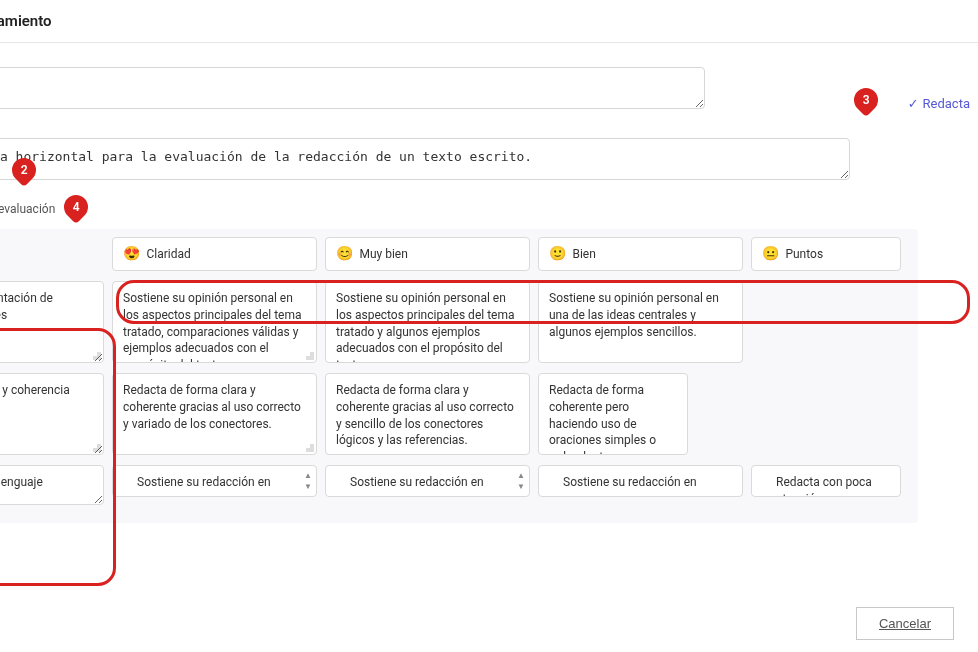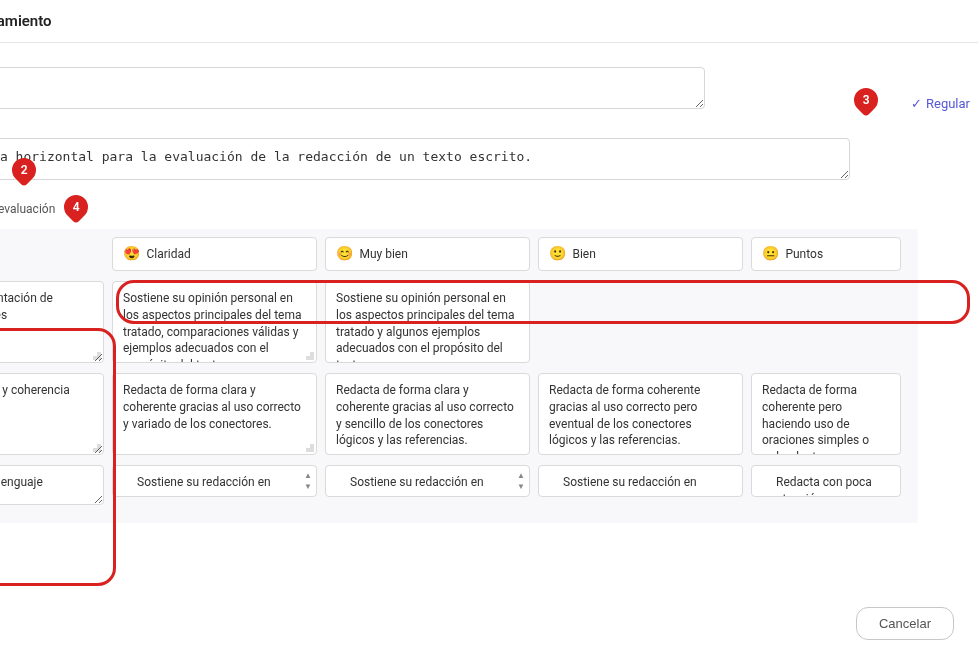--- a/index.html
+++ b/index.html
@@ -171,39 +171,40 @@
     .footer-btns {
       position: absolute;
       bottom: 12px;
       right: 24px;
     }
     .btn-cancel {
       border: 1px solid #c7c7c7;
       background: #fff;
       color: #555;
       padding: 8px 22px;
-      border-radius: 12px;
+      border-radius: 0;
       font-size: 13px;
       cursor: pointer;
+      text-decoration: underline;
     }
     
     .clip { position: relative; left: -60px; width: 1038px; }
   </style>
 </head>
 <body>
 
 <div class="clip">
 
   <div class="page-header">
     <span>Encabezamiento</span>
   </div>
 
   <div class="puntos-link">
     <span class="check-icon">✓</span>
-    <span>Regular</span>
+    <span>Redacta</span>
   </div>
 
   <div class="annot tear-r" style="top:88px; right:100px;">
       <span>3</span>
     </div>
 
   <div class="field-block" style="margin-top:24px;">
     <textarea class="text-input" style=""></textarea>
   </div>
 
@@ -260,35 +261,35 @@
     <div class="rubric-row">
       <div class="criteria-col">
           <div class="cell criteria-cell desc-cell"><span>Argumentación de opiniones</span><div class="resize-handle"></div></div>
         </div>
       <div class="level-col">
           <div class="cell desc-cell"><span>Sostiene su opinión personal en los aspectos principales del tema tratado, comparaciones válidas y ejemplos adecuados con el propósito del texto.</span><div class="resize-handle"></div></div>
         </div>
       <div class="level-col">
           <div class="cell desc-cell"><span>Sostiene su opinión personal en los aspectos principales del tema tratado y algunos ejemplos adecuados con el propósito del texto.</span></div>
         </div>
+      <div class="level-col">
+          <div class="cell desc-cell"><span>Sostiene su opinión personal en una de las ideas centrales y algunos ejemplos sencillos.</span></div>
+        </div>
     </div>
 
     <div class="rubric-row">
       <div class="criteria-col">
           <div class="cell criteria-cell desc-cell"><span>Claridad y coherencia</span><div class="resize-handle"></div></div>
         </div>
       <div class="level-col">
           <div class="cell desc-cell"><span>Redacta de forma clara y coherente gracias al uso correcto y variado de los conectores.</span><div class="resize-handle"></div></div>
         </div>
       <div class="level-col">
           <div class="cell desc-cell"><span>Redacta de forma clara y coherente gracias al uso correcto y sencillo de los conectores lógicos y las referencias.</span></div>
         </div>
-      <div class="level-col">
-          <div class="cell desc-cell"><span>Redacta de forma coherente gracias al uso correcto pero eventual de los conectores lógicos y las referencias.</span></div>
-        </div>
       <div class="level-col last">
           <div class="cell desc-cell"><span>Redacta de forma coherente pero haciendo uso de oraciones simples o redundantes.</span></div>
         </div>
     </div>
 
     <div class="rubric-row">
       <div class="criteria-col">
           <div class="cell criteria-cell short"><span>Uso del lenguaje</span></div>
         </div>
       <div class="level-col">

